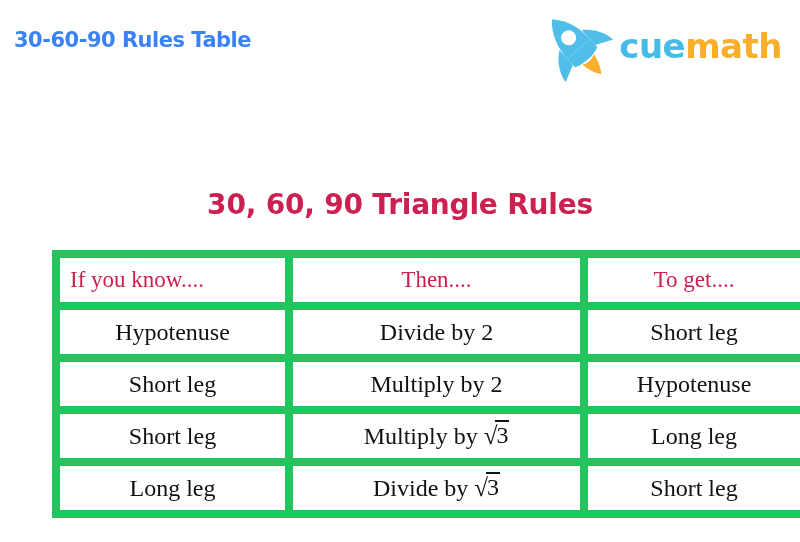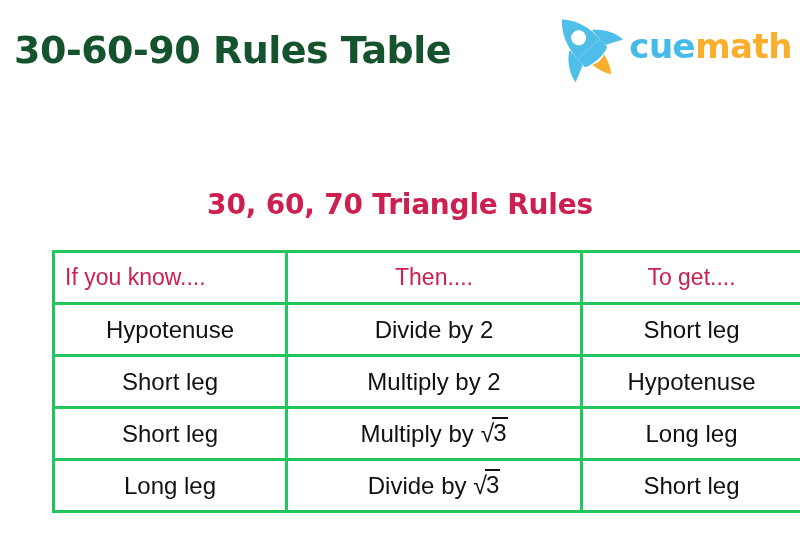--- a/index.html
+++ b/index.html
@@ -23,32 +23,32 @@
     width: 800px;
     height: 100px;
     display: flex;
     align-items: flex-start;
     justify-content: space-between;
   }
   .page-title {
     margin: 0;
     padding: 28px 0 0 14px;
     font-family: "DejaVu Sans", sans-serif;
-    font-size: 38px;
+    font-size: 21px;
     font-weight: bold;
     letter-spacing: -0.5px;
-    color: #14532d;
+    color: #3b82f6;
     white-space: nowrap;
   }
 
   
   .brand {
     display: flex;
     align-items: center;
-    padding: 8px 8px 0 0;
+    padding: 8px 18px 0 0;
   }
   .brand-mark {
     width: 82px;
     height: 76px;
     flex: none;
   }
   .brand-text {
     display: flex;
     flex-direction: column;
     align-items: flex-end;
@@ -91,24 +91,24 @@
   .rules-table {
     position: absolute;
     left: 52px;
     top: 250px;
     width: 698px;
     border-collapse: collapse;
     table-layout: fixed;
   }
   .rules-table td,
   .rules-table th {
-    border: 3px solid #22c55e;
+    border: 8px solid #22c55e;
     height: 52px;
     padding: 0 10px;
-    font-family: Liberation Sans, sans-serif;
+    font-family: Liberation Serif, serif;
     font-size: 24px;
     font-weight: normal;
     color: #111111;
     vertical-align: middle;
     box-sizing: border-box;
   }
   .col-know  { width: 233px; }
   .col-then  { width: 295px; }
   .col-get   { width: 220px; }
 
@@ -167,21 +167,21 @@
           <circle cx="41" cy="27" r="7.5" fill="#ffffff"></circle>
         </g>
       </svg>
     </span>
     <span class="brand-text">
       <span class="brand-wordmark"><span class="brand-cue">cue</span><span class="brand-math">math</span></span>
     </span>
   </div>
 </div>
 
-<div class="table-title">30, 60, 70 Triangle Rules</div>
+<div class="table-title">30, 60, 90 Triangle Rules</div>
 
 <table class="rules-table">
   <thead>
     <tr>
       <th class="head-know col-know">If you know....</th>
       <th class="head-then col-then">Then....</th>
       <th class="head-get  col-get">To get....</th>
     </tr>
   </thead>
   <tbody>

